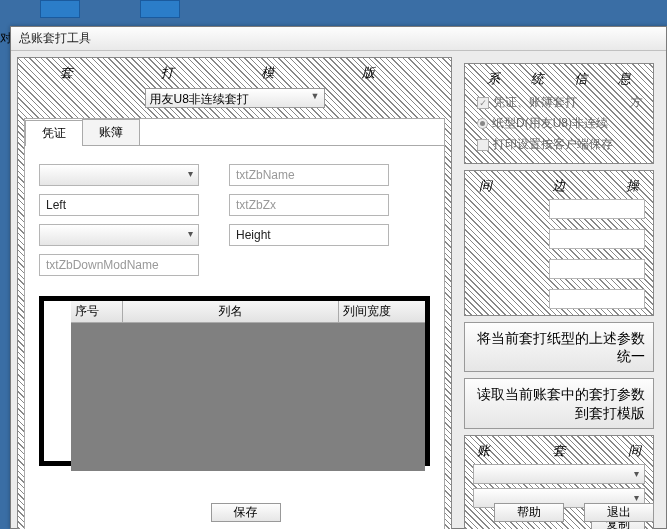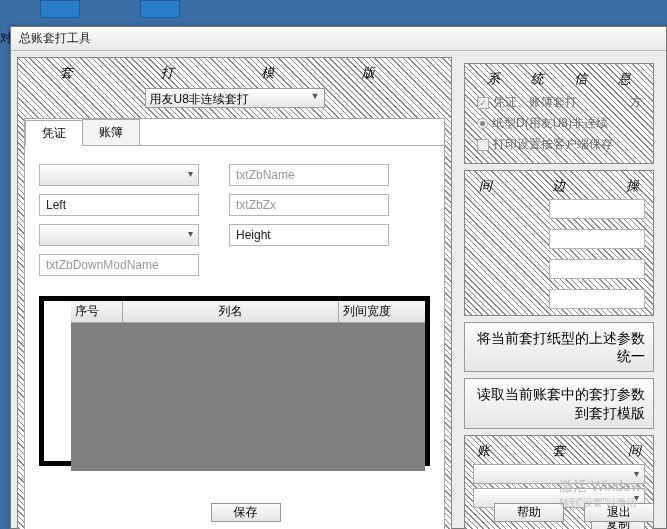--- a/index.html
+++ b/index.html
@@ -171,17 +171,13 @@
   <div class="footer">
     <div class="footer-left">
       <div class="btn">保存</div>
     </div>
     <div class="footer-right">
       <div class="btn">帮助</div>
       <div class="btn">退出</div>
     </div>
   </div>
 
-  <div class="watermark">
-    <div>激活 Windows</div>
-    <div class="sub">转到"设置"以激活</div>
-  </div>
 </div>
 
 </body></html>

